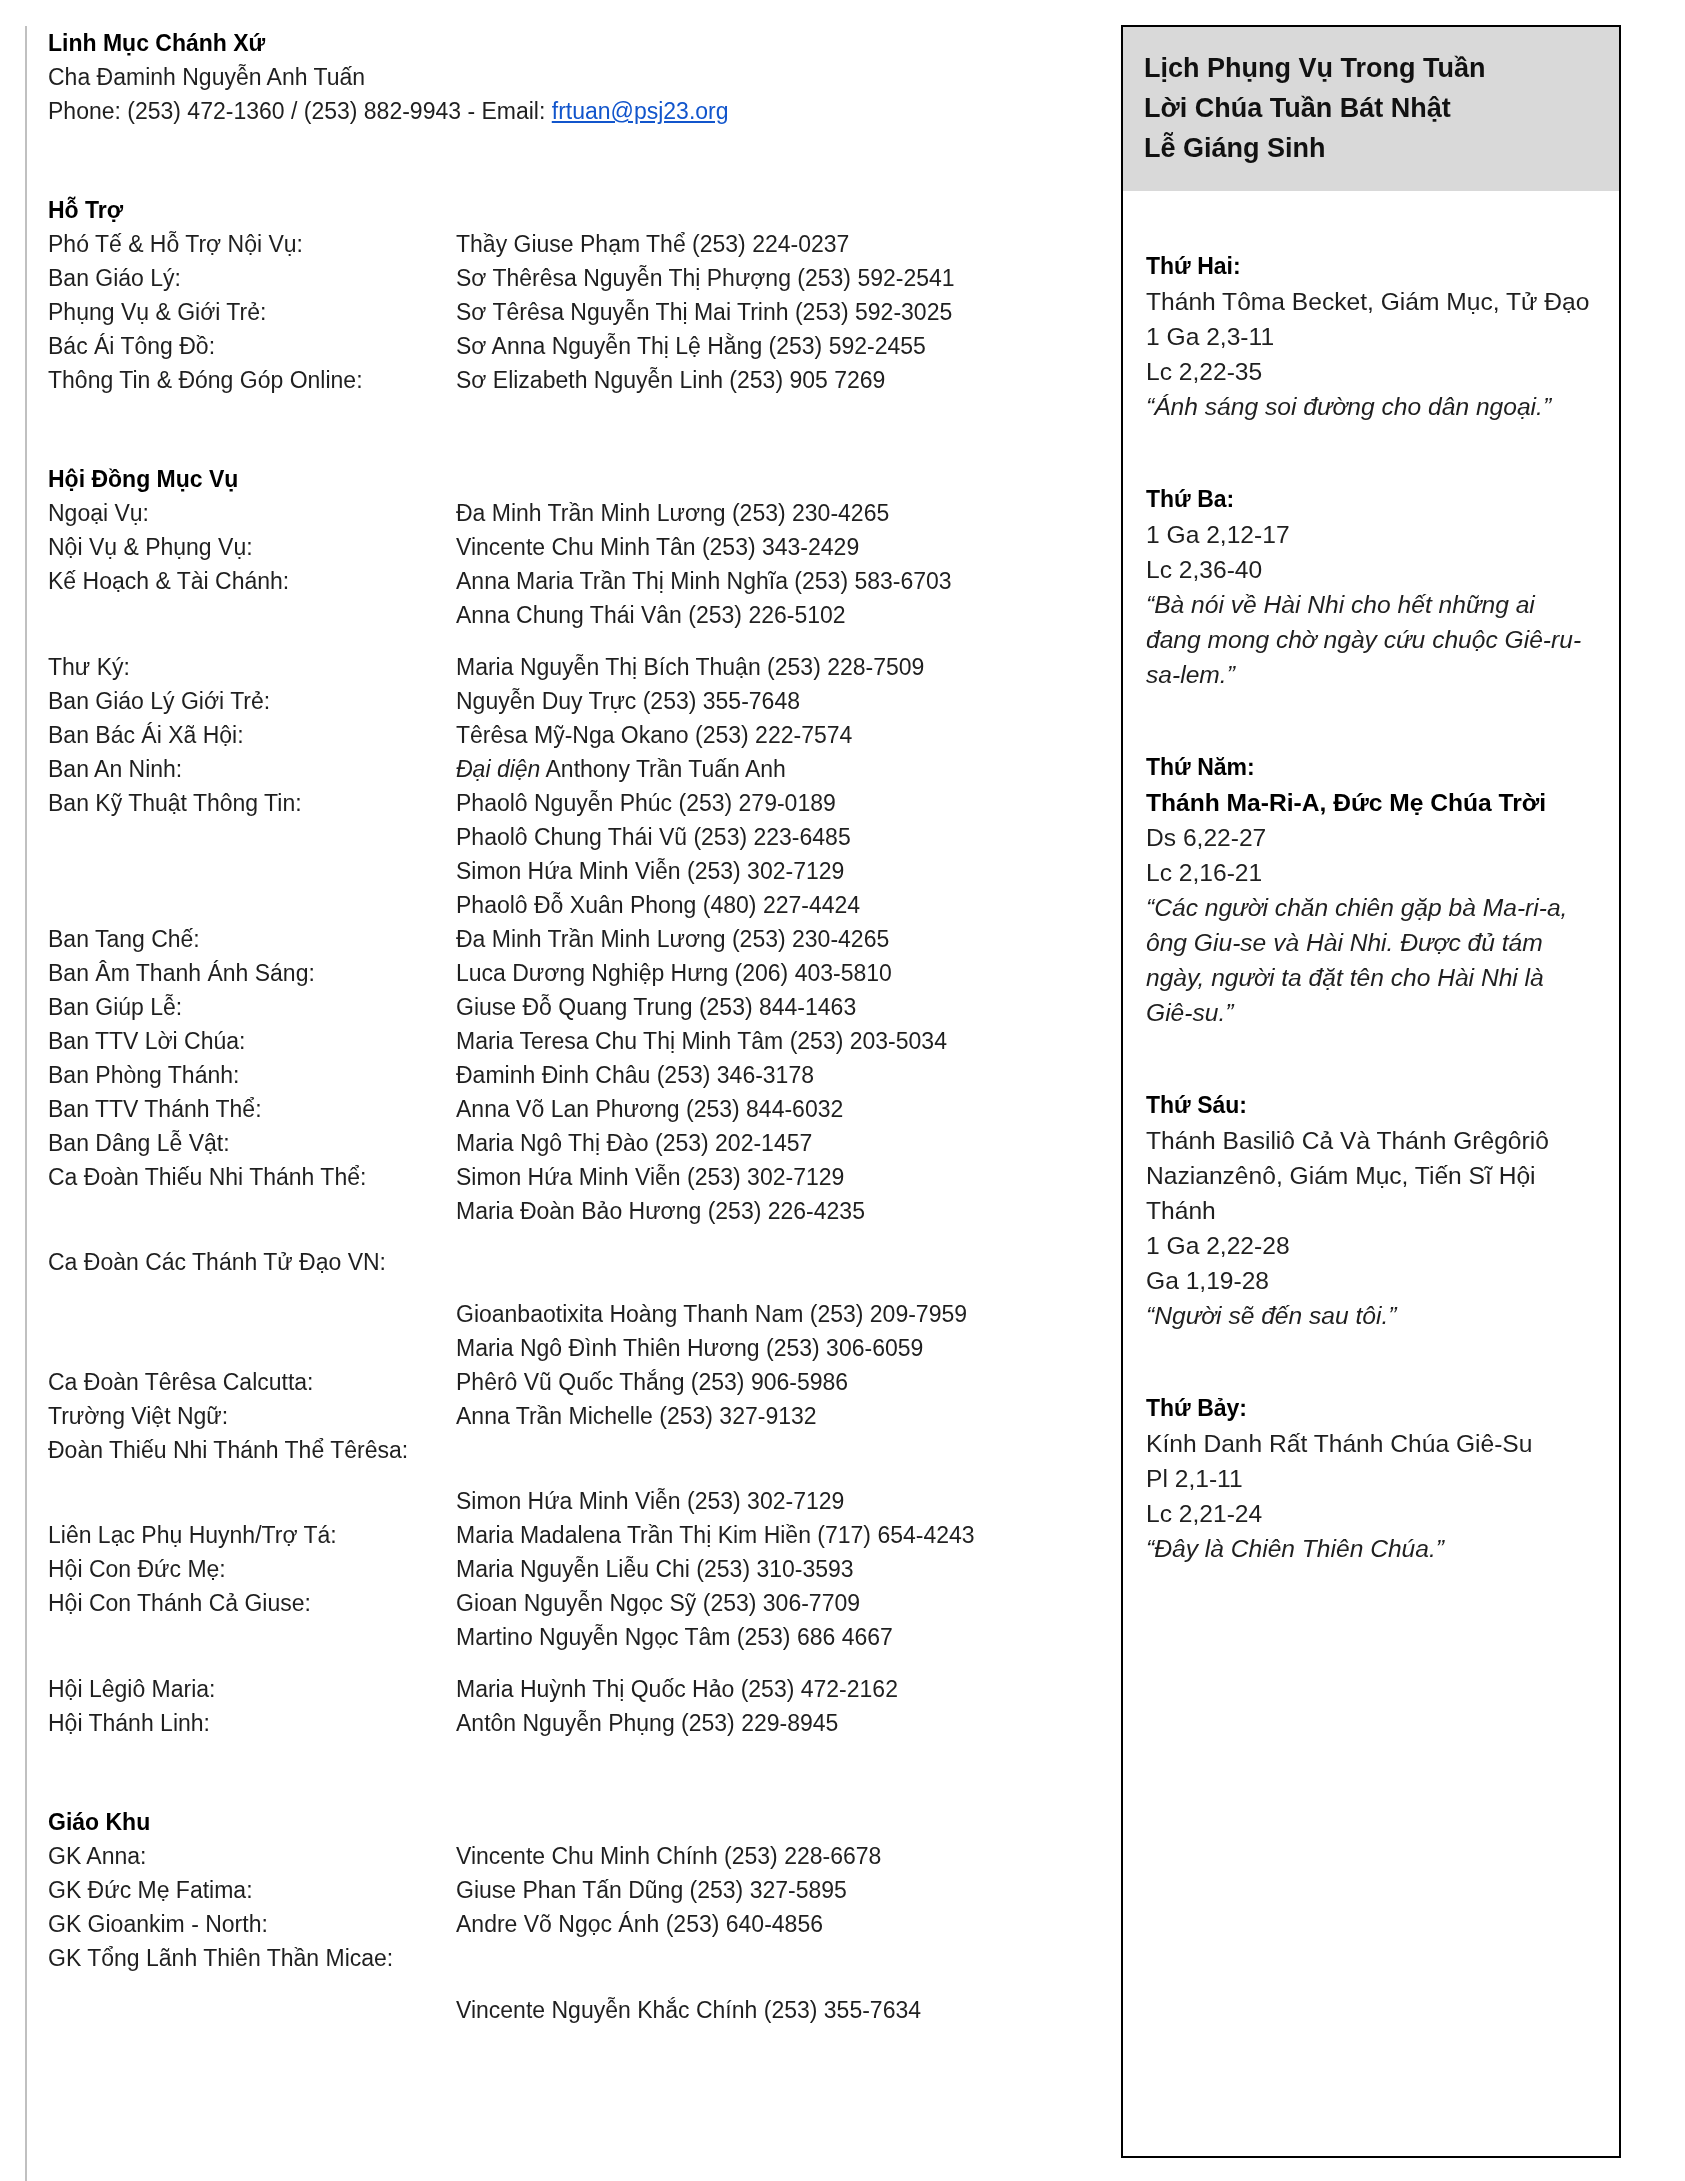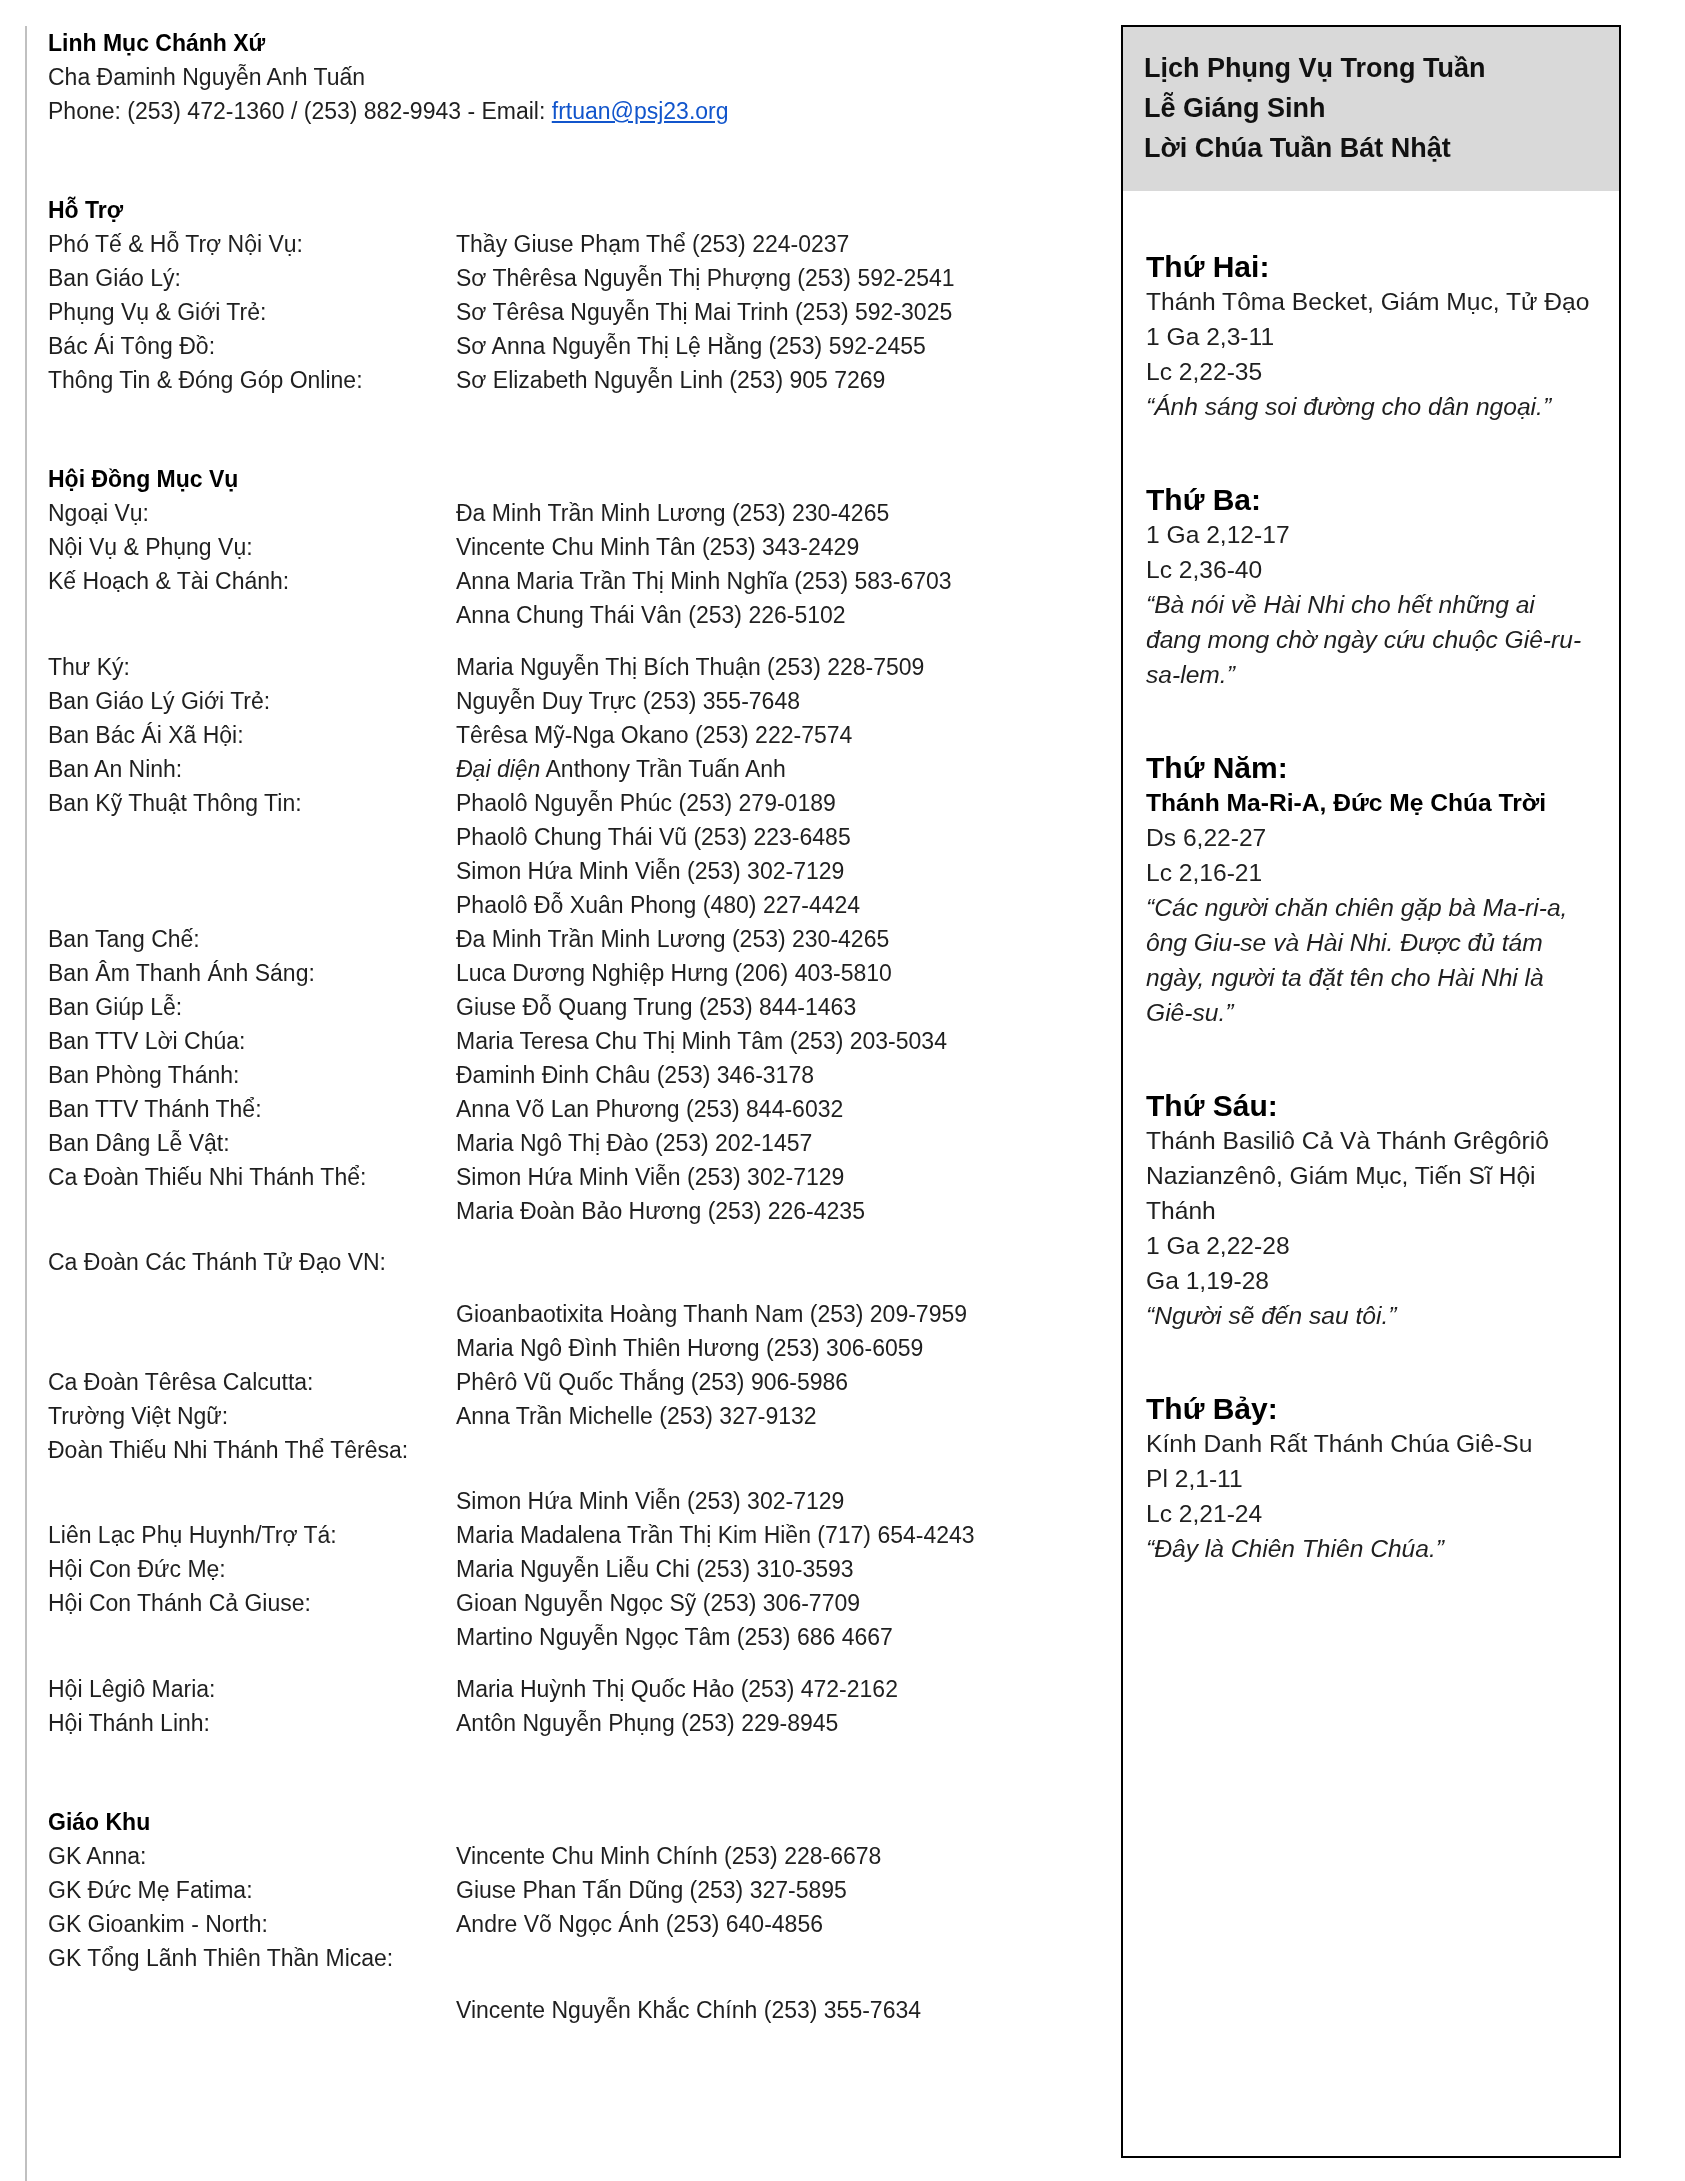--- a/index.html
+++ b/index.html
@@ -58,21 +58,21 @@
     padding: 21px 21px 23px 21px;
     font-weight: 700;
     font-size: 27px;
     line-height: 40px;
     color: #111;
   }
   .days { padding: 0 23px 0 23px; }
   .day { margin-top: 58px; }
   .day h3 {
     margin: 0;
-    font-size: 30px;
+    font-size: 23px;
     line-height: 35px;
     font-weight: 700;
     color: #000;
   }
   .day .bold-line { font-weight: 700; color: #000; }
   .day .quote { font-style: italic; }
 </style>
 </head>
 <body>
 
@@ -273,22 +273,22 @@
             <span class="label"></span>
             <span class="value">Vincente Nguyễn Khắc Chính (253) 355-7634</span>
           </div>
         </section>
       </div>
   </div>
 
   <div class="right-col">
     <div class="panel-header" id="panel-header">
         <div>Lịch Phụng Vụ Trong Tuần</div>
+        <div>Lời Chúa Tuần Bát Nhật</div>
         <div>Lễ Giáng Sinh</div>
-        <div>Lời Chúa Tuần Bát Nhật</div>
       </div>
     <div class="days" id="days">
         <div class="day">
           <h3>Thứ Hai:</h3>
           <div>Thánh Tôma Becket, Giám Mục, Tử Đạo</div>
           <div>1 Ga 2,3-11</div>
           <div>Lc 2,22-35</div>
           <div class="quote">“Ánh sáng soi đường cho dân ngoại.”</div>
         </div>
         <div class="day">

